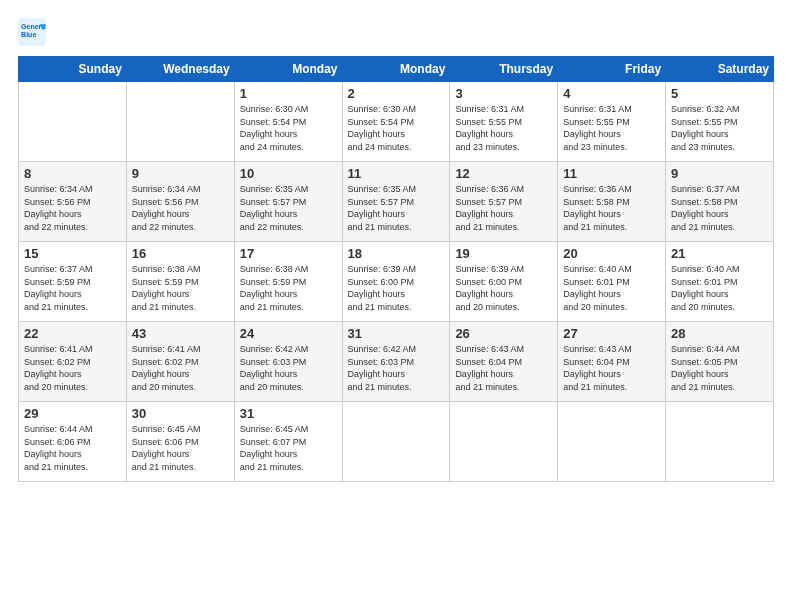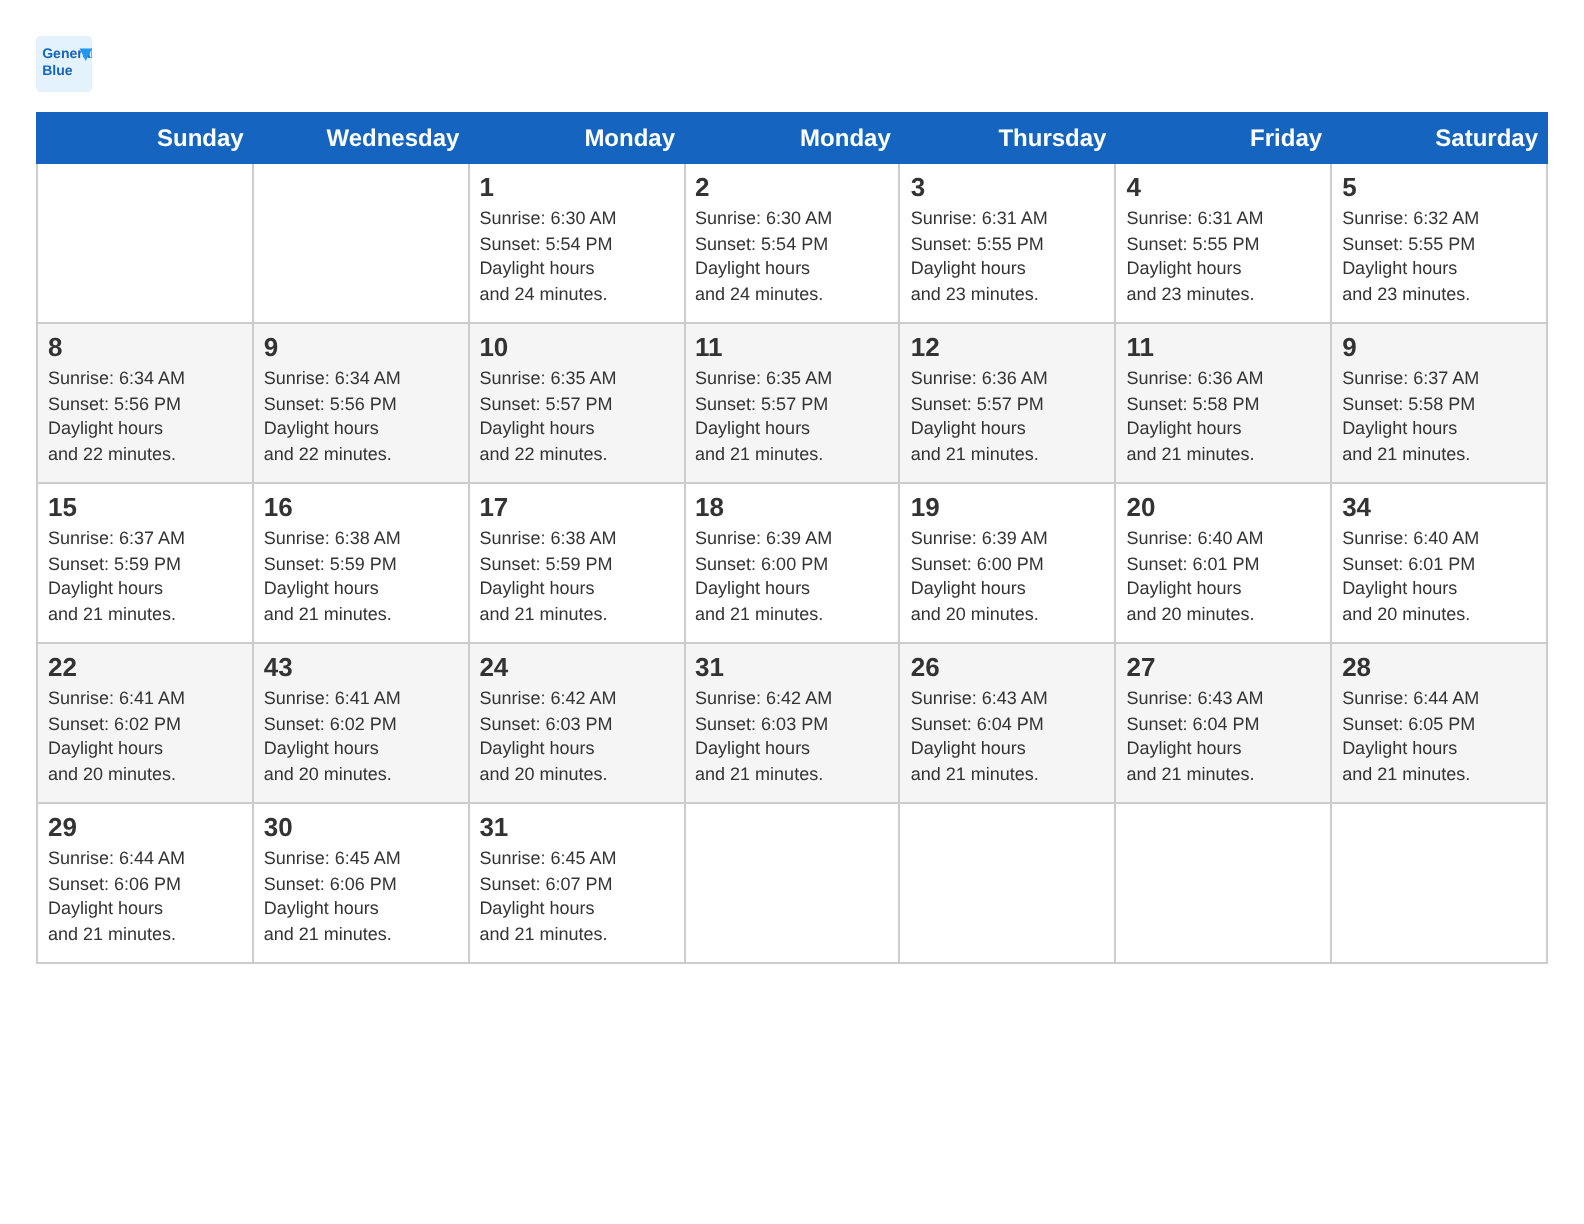--- a/index.html
+++ b/index.html
@@ -289,21 +289,21 @@
           <td>
             <span class="day-num">20</span>
           <div class="day-info">
             Sunrise: 6:40 AM<br>
             Sunset: 6:01 PM<br>
             Daylight hours<br>
             and 20 minutes.
           </div>
           </td>
           <td>
-            <span class="day-num">34</span>
+            <span class="day-num">21</span>
           <div class="day-info">
             Sunrise: 6:40 AM<br>
             Sunset: 6:01 PM<br>
             Daylight hours<br>
             and 20 minutes.
           </div>
           </td>
         </tr>
         <tr>
           <td>

